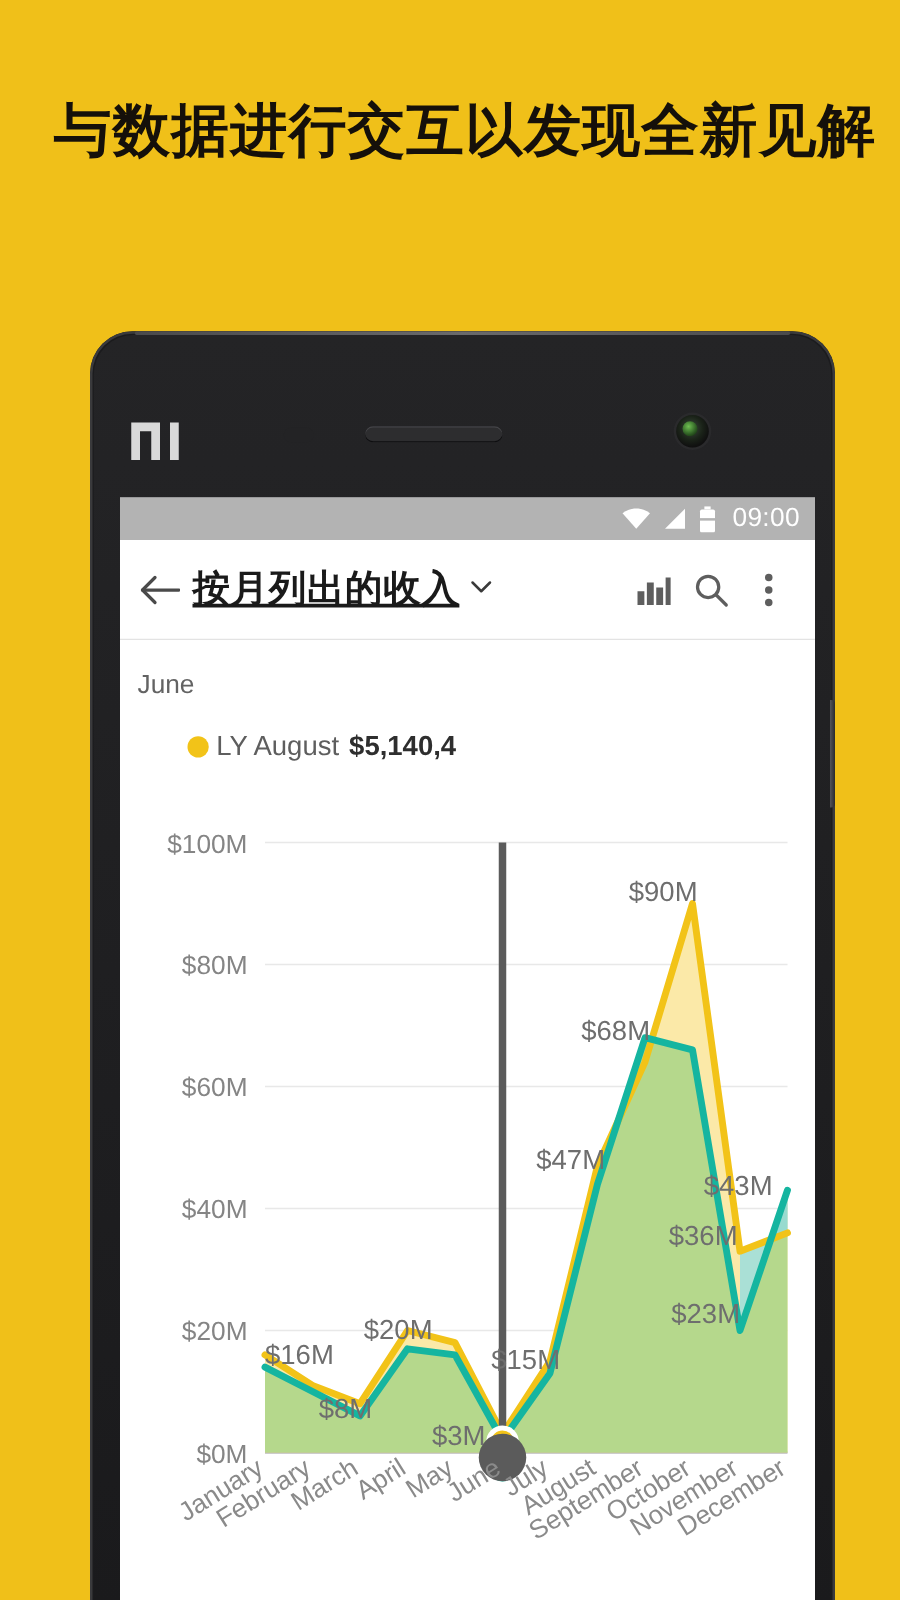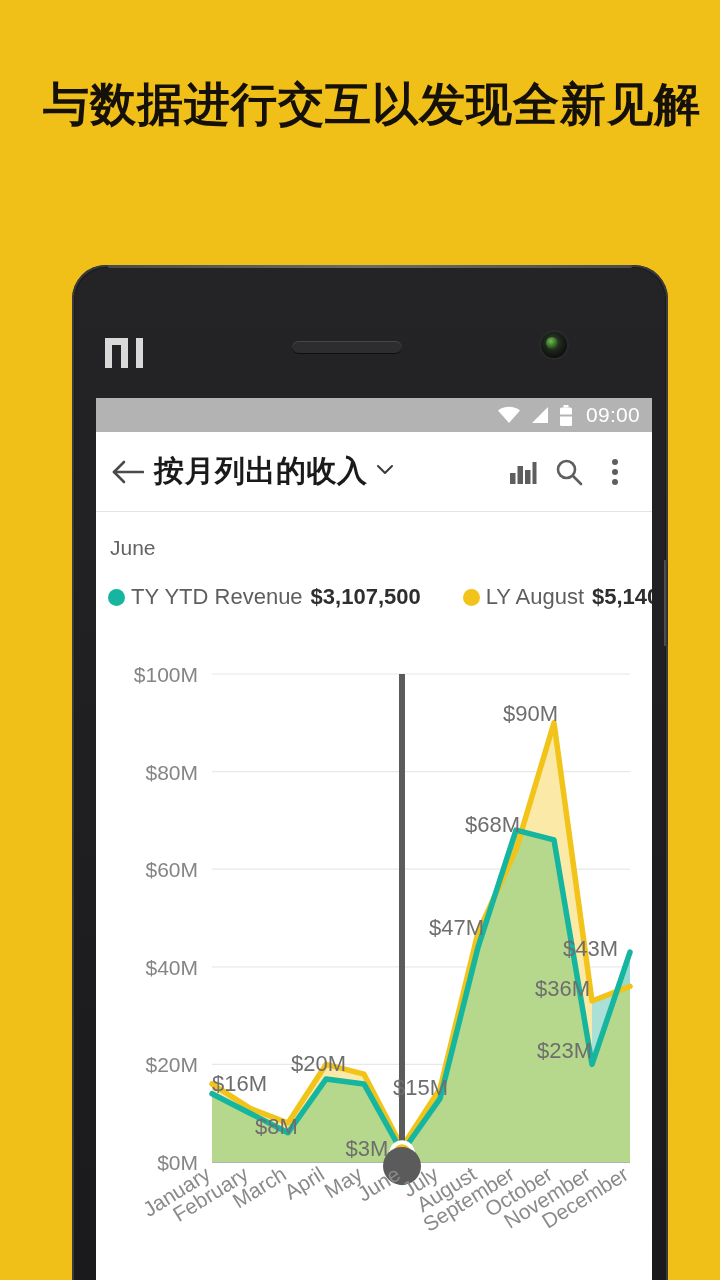--- a/index.html
+++ b/index.html
@@ -90,20 +90,21 @@
     position:relative;height:80px;background:#fff;
     border-bottom:1px solid #e3e3e3;
     display:flex;align-items:center;padding:0 14px 0 10px;box-sizing:border-box;
   }
   #back-arrow{width:44px;height:44px;display:flex;align-items:center;justify-content:center;flex:0 0 auto;}
   #title-block{flex:1 1 auto;min-width:0;margin-left:4px;}
   #title-row{display:flex;align-items:center;}
   #app-title{
     font-size:30px;font-weight:700;color:#1a1a1a;letter-spacing:0.5px;
     white-space:nowrap;
+    text-decoration:underline;
   }
   #title-caret{margin-left:8px;display:flex;align-items:flex-end;padding-bottom:4px;}
   #app-subtitle{
     font-size:17px;color:#8a8a8a;margin-top:-1px;white-space:nowrap;
   }
   .tb-icon{width:46px;height:46px;display:flex;align-items:center;justify-content:center;flex:0 0 auto;}
   
   #content{position:relative;background:#fff;height:775px;padding-left:26px;}
   #period-label{
     position:absolute;left:14px;top:24px;
@@ -206,25 +207,20 @@
         <circle cx="5" cy="25" r="3" fill="#5e5e5e"></circle>
       </svg>
     </span>
   </div>
 
   <div id="content">
 
     <div id="period-label">June</div>
 
     <div id="legend">
-      <div class="legend-item">
-        <span class="legend-dot" style="background:#15B5A0"></span>
-        <span class="legend-name">TY YTD Revenue</span>
-        <span class="legend-value">$3,107,500</span>
-      </div>
       <div id="legend-gap"></div>
       <div class="legend-item">
         <span class="legend-dot" style="background:#F2C318"></span>
         <span class="legend-name">LY August</span>
         <span class="legend-value">$5,140,4</span>
       </div>
     </div>
 
     <div id="chart">
       <svg id="chart-svg" width="548" height="635" viewBox="0 0 548 635" xmlns="http://www.w3.org/2000/svg">

